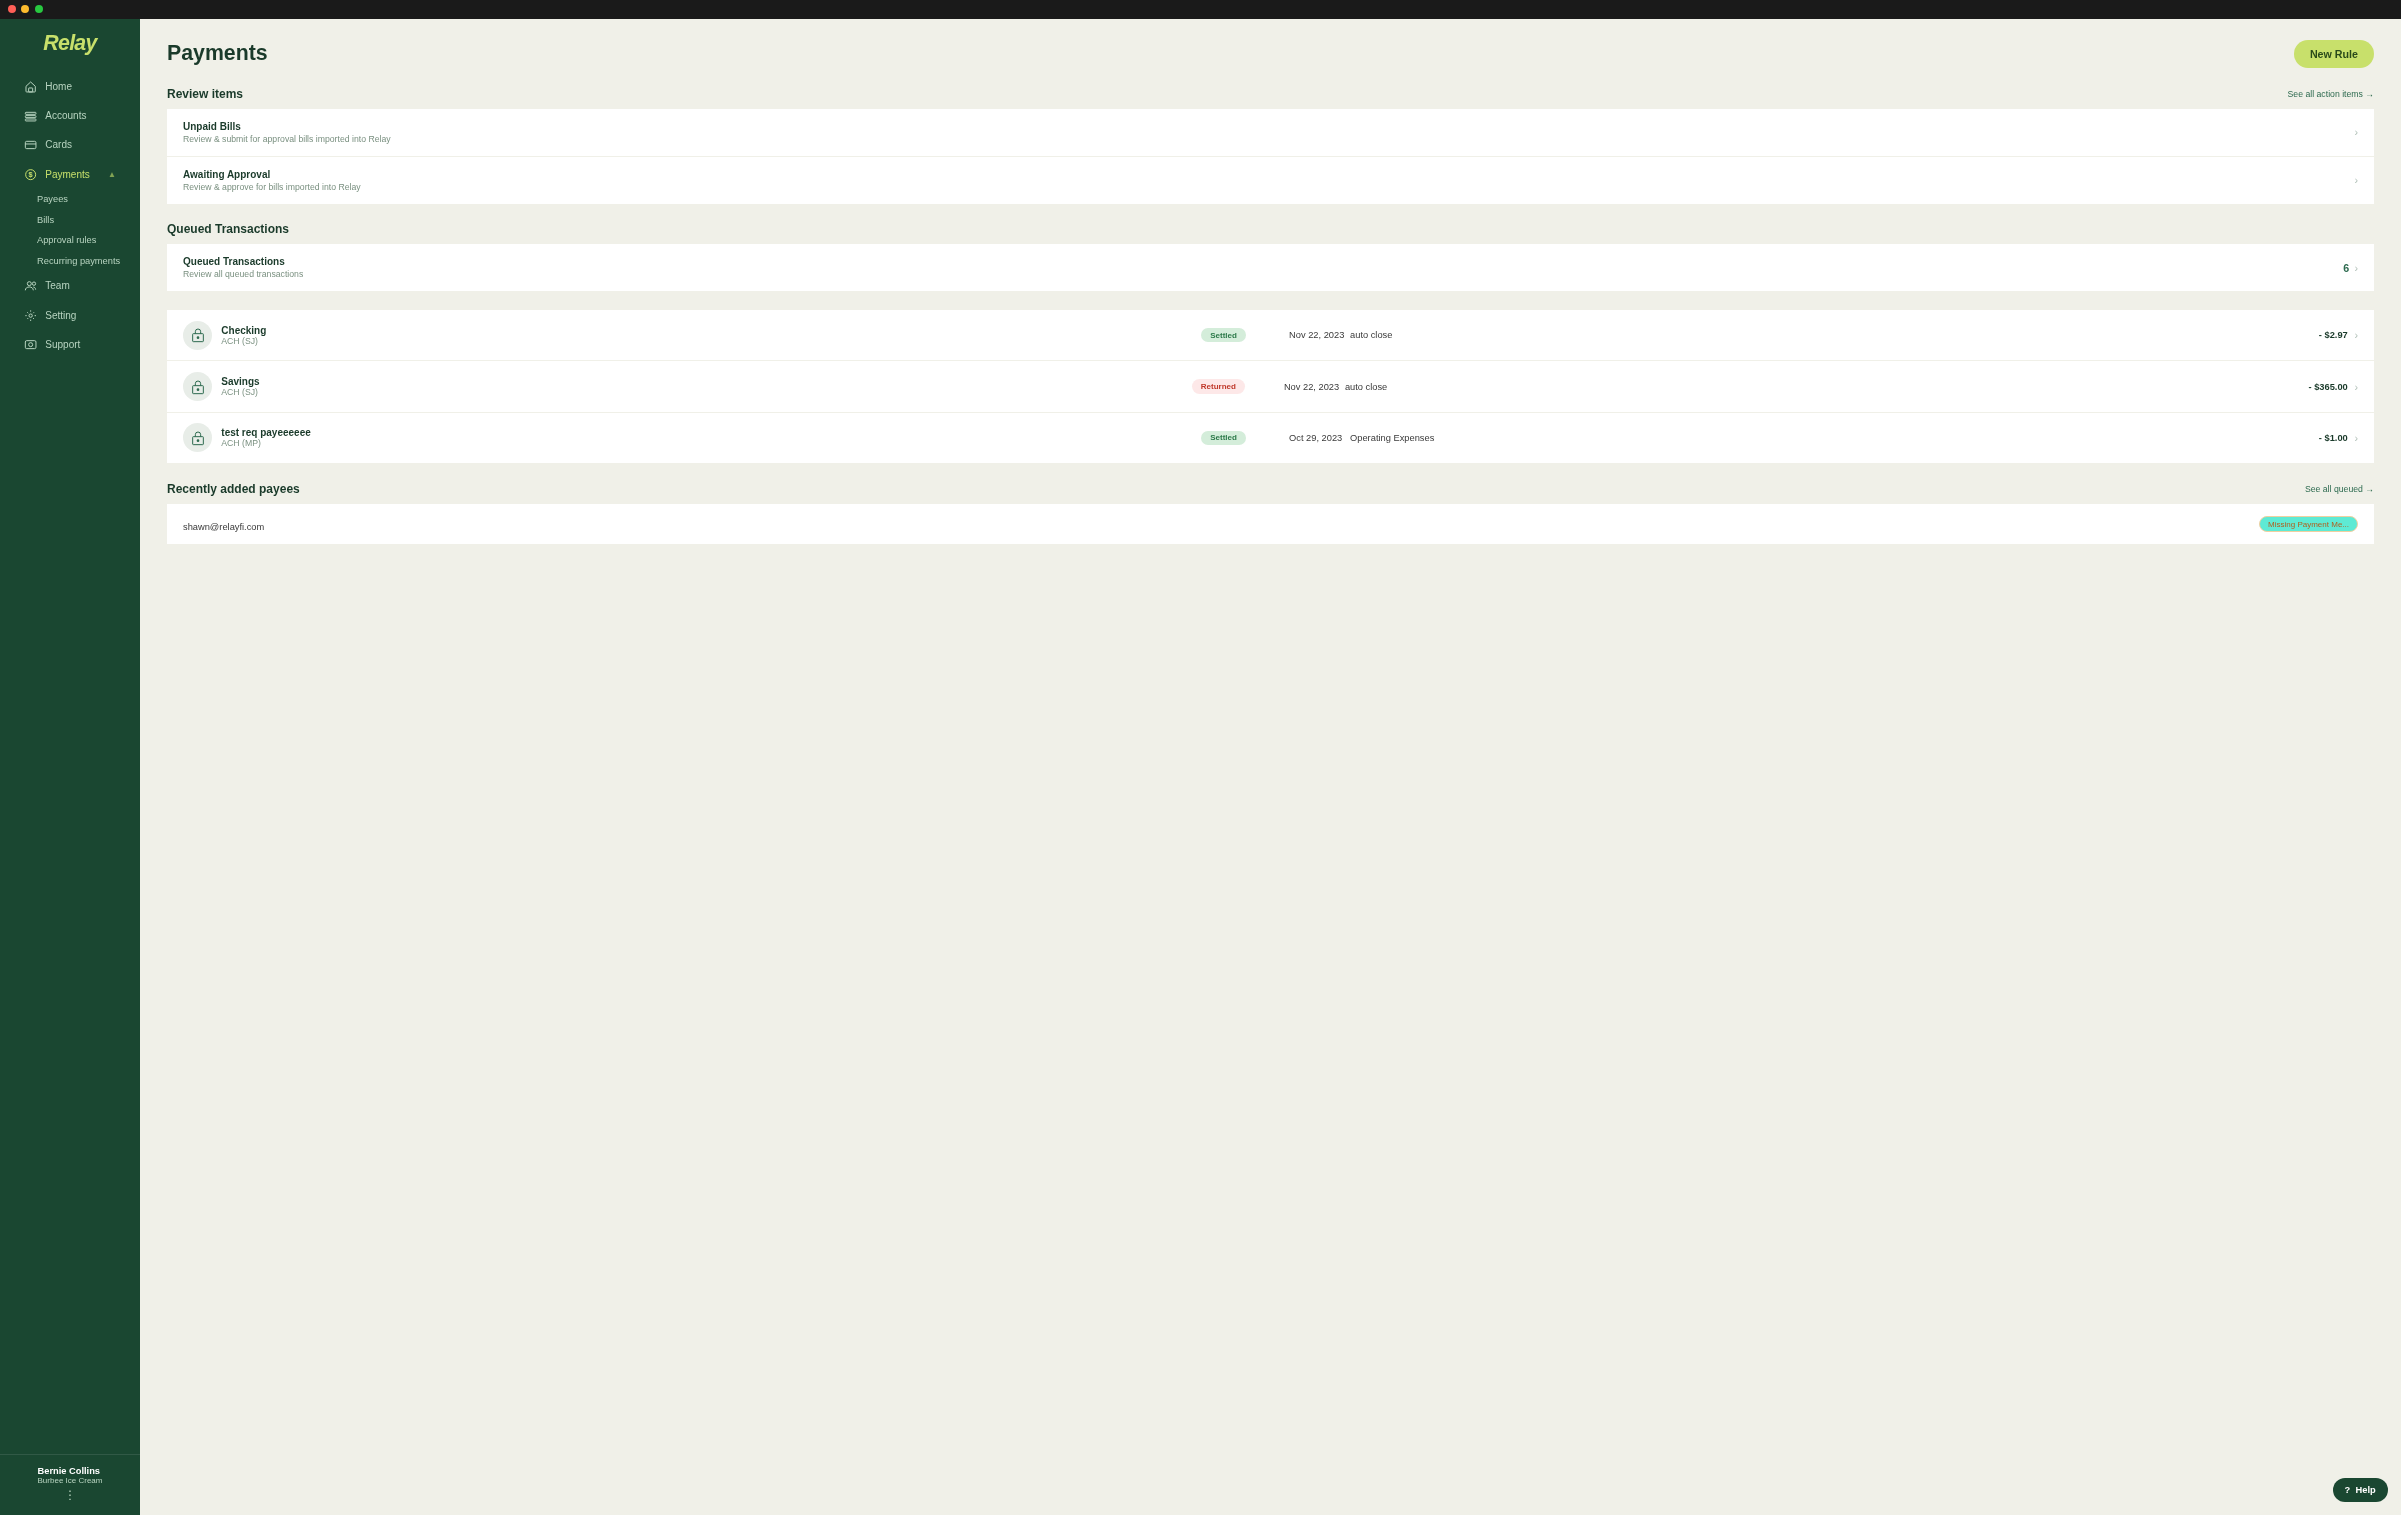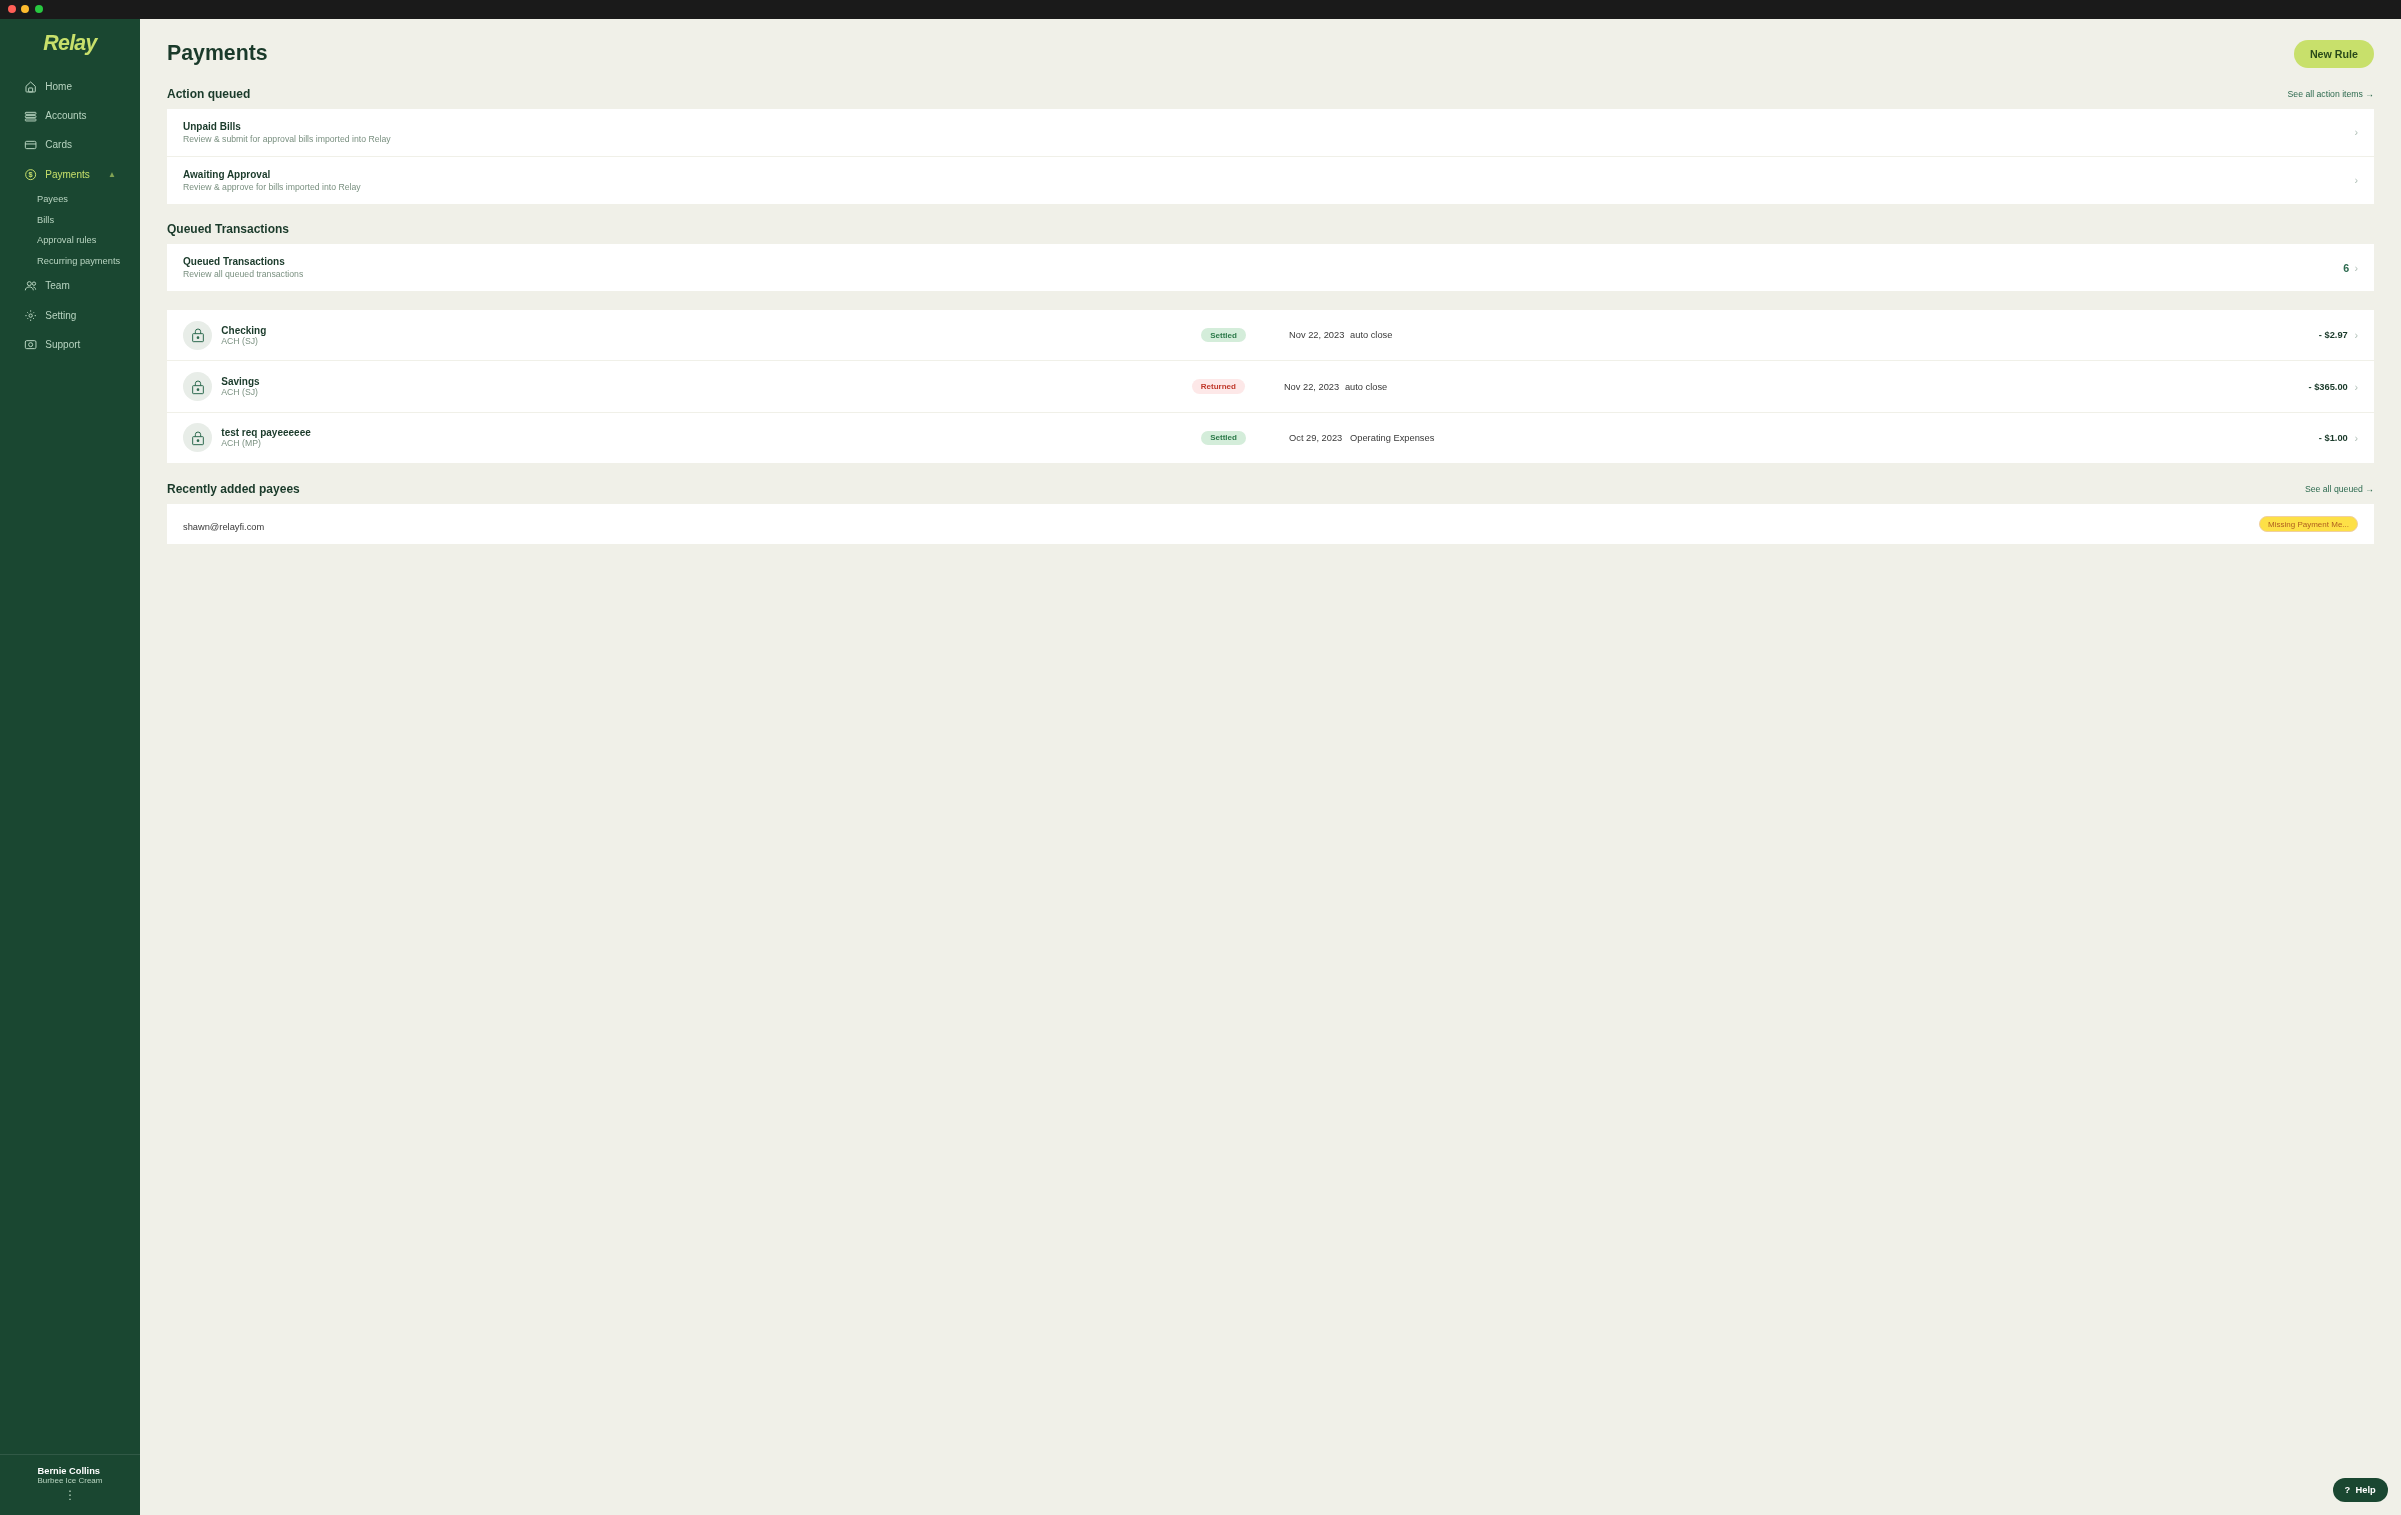--- a/index.html
+++ b/index.html
@@ -114,21 +114,21 @@
     .payment-chevron { color: #b0c0b8; font-size: 10.7px; }
 
     
     .payee-row {
       display: flex; align-items: flex-end; justify-content: space-between;
       padding: 12px 16px; cursor: pointer;
     }
     .payee-email { font-size: 9.3px; color: #3a3a3a; }
     .missing-badge {
       padding: 2.7px 8px; border-radius: 13.3px; font-size: 8px; font-weight: 500;
-      background: #fde047; color: #b06020; border: 0.7px solid #f0d0a0;
+      background: #5eead4; color: #b06020; border: 0.7px solid #f0d0a0;
     }
 
     
     .help-btn {
       position: fixed; bottom: 13.3px; right: 13.3px;
       background: #1a4731; color: #fff; border: none; border-radius: 16px;
       padding: 6.7px 12px; font-size: 9.3px; font-weight: 600; cursor: pointer;
       display: flex; align-items: center; gap: 5.3px;
     }
   </style>
@@ -243,21 +243,21 @@
 <main class="main">
   <div class="content">
 
     <div class="page-header">
       <h1 class="page-title">Payments</h1>
       <button class="new-rule-btn">New Rule</button>
     </div>
 
     <div class="section">
       <div class="section-header">
-        <span class="section-title">Action queued</span>
+        <span class="section-title">Review items</span>
         <a class="section-link">See all action items →</a>
       </div>
       <div class="card">
         <div class="action-item">
           <div class="action-item-content">
             <div class="action-item-title">Unpaid Bills</div>
             <div class="action-item-desc">Review &amp; submit for approval bills imported into Relay</div>
           </div>
           <span class="chevron-right">›</span>
         </div>

